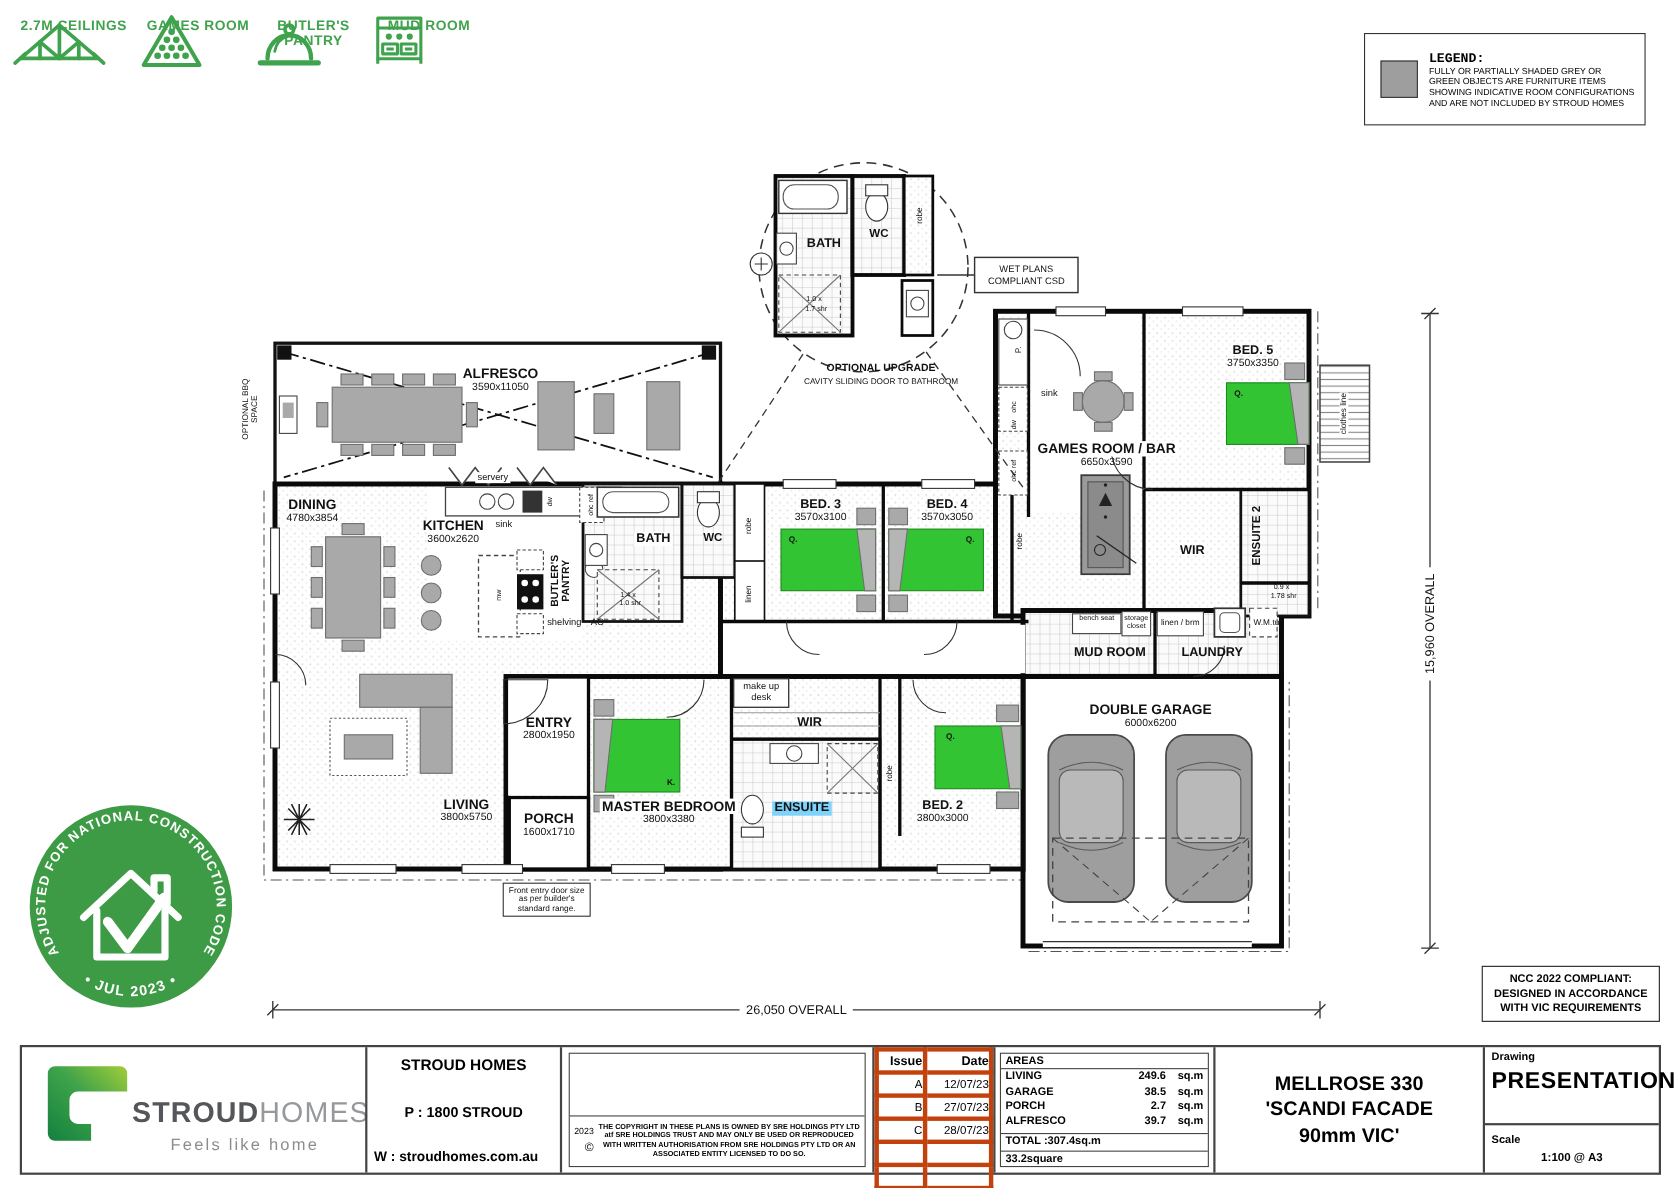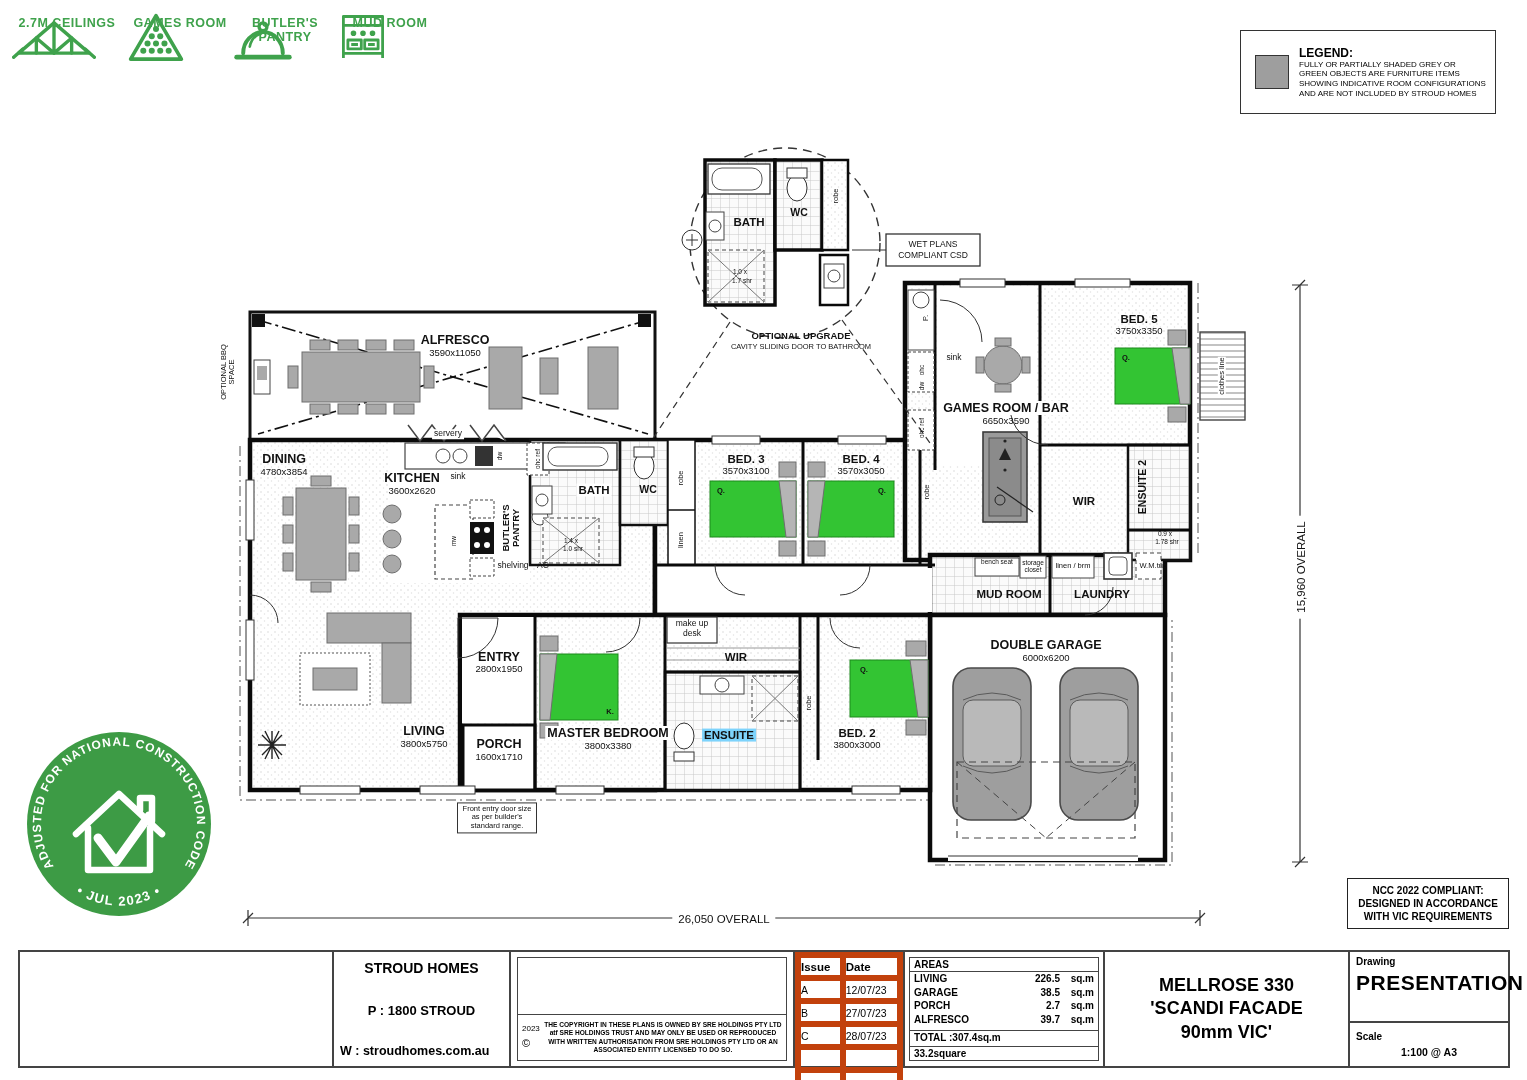--- a/index.html
+++ b/index.html
@@ -15,42 +15,42 @@
   .wrap{white-space:normal;}
   .box{background:#fff;border:1px solid #333;padding:2px 3px;}
   
   .hdr-item{position:absolute;top:12px;width:110px;text-align:center;z-index:3;}
   .hdr-item .cap{color:#3fa24c;font-size:12.5px;font-weight:bold;letter-spacing:.5px;
                  line-height:1.15;margin-top:4px;white-space:normal;}
   
   .legend{position:absolute;left:1240px;top:30px;width:256px;height:84px;border:1.5px solid #333;
           background:#fff;z-index:3;display:flex;align-items:center;padding:0 8px;box-sizing:border-box;}
   .legend .sw{width:32px;height:32px;background:#9e9e9e;border:1.5px solid #333;flex:0 0 auto;margin:0 10px 0 6px;}
-  .legend .tt{font-size:12px;font-weight:bold;}
+  .legend .tt{font-size:12px;font-weight:bold;font-family:Liberation Mono, monospace;}
   .legend .tl{font-size:8px;line-height:1.22;}
   
   .ncc{position:absolute;left:1347px;top:878px;width:162px;border:1.5px solid #222;background:#fff;
        text-align:center;font-weight:bold;font-size:10px;line-height:1.3;padding:5px 2px;z-index:3;box-sizing:border-box;}
   
   .tb{position:absolute;left:18px;top:950px;width:1492px;height:118px;border:2px solid #444;background:#fff;z-index:4;box-sizing:border-box;}
   .cell{position:absolute;top:0;bottom:0;border-left:2px solid #444;box-sizing:border-box;}
   .logo-word1{font-weight:bold;font-size:26px;color:#55565a;letter-spacing:1px;}
   .logo-word2{font-size:26px;color:#96989c;letter-spacing:1px;}
   .logo-tag{font-size:15px;color:#8a8c8e;letter-spacing:2px;}
   .contact{display:flex;flex-direction:column;justify-content:space-between;padding:8px 6px;height:100%;box-sizing:border-box;text-align:center;}
   .contact .c1{font-weight:bold;font-size:14px;}
   .contact .c2{font-weight:bold;font-size:13px;}
   .contact .c3{font-weight:bold;font-size:12.5px;text-align:left;}
   .copy-inner{position:absolute;left:6px;right:6px;top:5px;bottom:5px;border:1.5px solid #444;}
   .copy-bottom{position:absolute;left:0;right:0;bottom:0;height:46px;border-top:1.5px solid #444;
                display:flex;align-items:center;padding:2px 4px;box-sizing:border-box;}
-  .copy-year{font-size:8px;text-align:left;margin-right:4px;line-height:1.5;}
+  .copy-year{font-size:8px;text-align:right;margin-right:4px;line-height:1.5;}
   .copy-text{font-size:6.6px;font-weight:bold;text-align:center;line-height:1.25;}
   .iss-table{width:100%;height:100%;border-collapse:collapse;table-layout:fixed;}
-  .iss-table td,.iss-table th{border:6px solid #c2410c;font-size:10.5px;text-align:left;padding:0;height:17px;}
+  .iss-table td,.iss-table th{border:4px solid #c2410c;font-size:10.5px;text-align:right;padding:0;height:17px;}
   .iss-table th{font-weight:bold;font-size:11.5px;}
   .areas-inner{position:absolute;left:4px;right:4px;top:5px;bottom:5px;border:1.5px solid #444;font-size:10px;}
   .areas-title{font-weight:bold;border-bottom:1.5px solid #444;padding:1px 4px;}
   .arow{display:flex;padding:0 4px;font-weight:bold;line-height:1.35;}
   .arow .an{flex:1;text-align:left;}
   .arow .av{width:42px;text-align:right;}
   .arow .au{width:34px;text-align:right;}
   .atotal{display:flex;border-top:1.5px solid #444;padding:1px 4px;font-weight:bold;}
   .asq{display:flex;border-top:1.5px solid #444;padding:1px 4px;font-weight:bold;}
   .title-cell{display:flex;flex-direction:column;justify-content:center;align-items:center;height:100%;
@@ -536,20 +536,29 @@
   <div class="lbl v s11" style="left:1301px;top:567px;background:#fff;padding:0 6px;">15,960 OVERALL</div>
 
   <div class="ncc">
     <div>NCC 2022 COMPLIANT:</div>
     <div>DESIGNED IN ACCORDANCE</div>
     <div>WITH VIC REQUIREMENTS</div>
   </div>
 
   <div class="tb">
 
+    <div class="cell" style="left:0;width:312px;border-left:none;">
+      <svg width="90" height="82" viewBox="0 0 150 150" style="position:absolute;left:14px;top:14px;">
+        <path d="M22 6 h108 a12 12 0 0 1 12 12 v30 h-82 a14 14 0 0 0 -14 14 v26 a14 14 0 0 0 14 14 h22 v28 h-60 a12 12 0 0 1 -12 -12 v-100 a12 12 0 0 1 12 -12 z" fill="url(#logograd)"></path>
+      </svg>
+      <div style="position:absolute;left:100px;top:44px;">
+        <span class="logo-word1">STROUD</span><span class="logo-word2">HOMES</span>
+      </div>
+      <div class="logo-tag" style="position:absolute;left:135px;top:80px;">Feels like home</div>
+    </div>
 
     <div class="cell" style="left:312px;width:177px;">
       <div class="contact">
         <div class="c1">STROUD HOMES</div>
         <div class="c2">P : 1800 STROUD</div>
         <div class="c3">W : stroudhomes.com.au</div>
       </div>
     </div>
 
     <div class="cell" style="left:489px;width:284px;">
@@ -593,21 +602,21 @@
             </tr>
       </tbody>
         </table>
     </div>
 
     <div class="cell" style="left:883px;width:200px;">
       <div class="areas-inner">
         <div class="areas-title">AREAS</div>
         <div class="arow">
             <span class="an">LIVING</span>
-            <span class="av">226.5</span>
+            <span class="av">249.6</span>
             <span class="au">sq.m</span>
           </div>
         <div class="arow">
             <span class="an">GARAGE</span>
             <span class="av">38.5</span>
             <span class="au">sq.m</span>
           </div>
         <div class="arow">
             <span class="an">PORCH</span>
             <span class="av">2.7</span>

